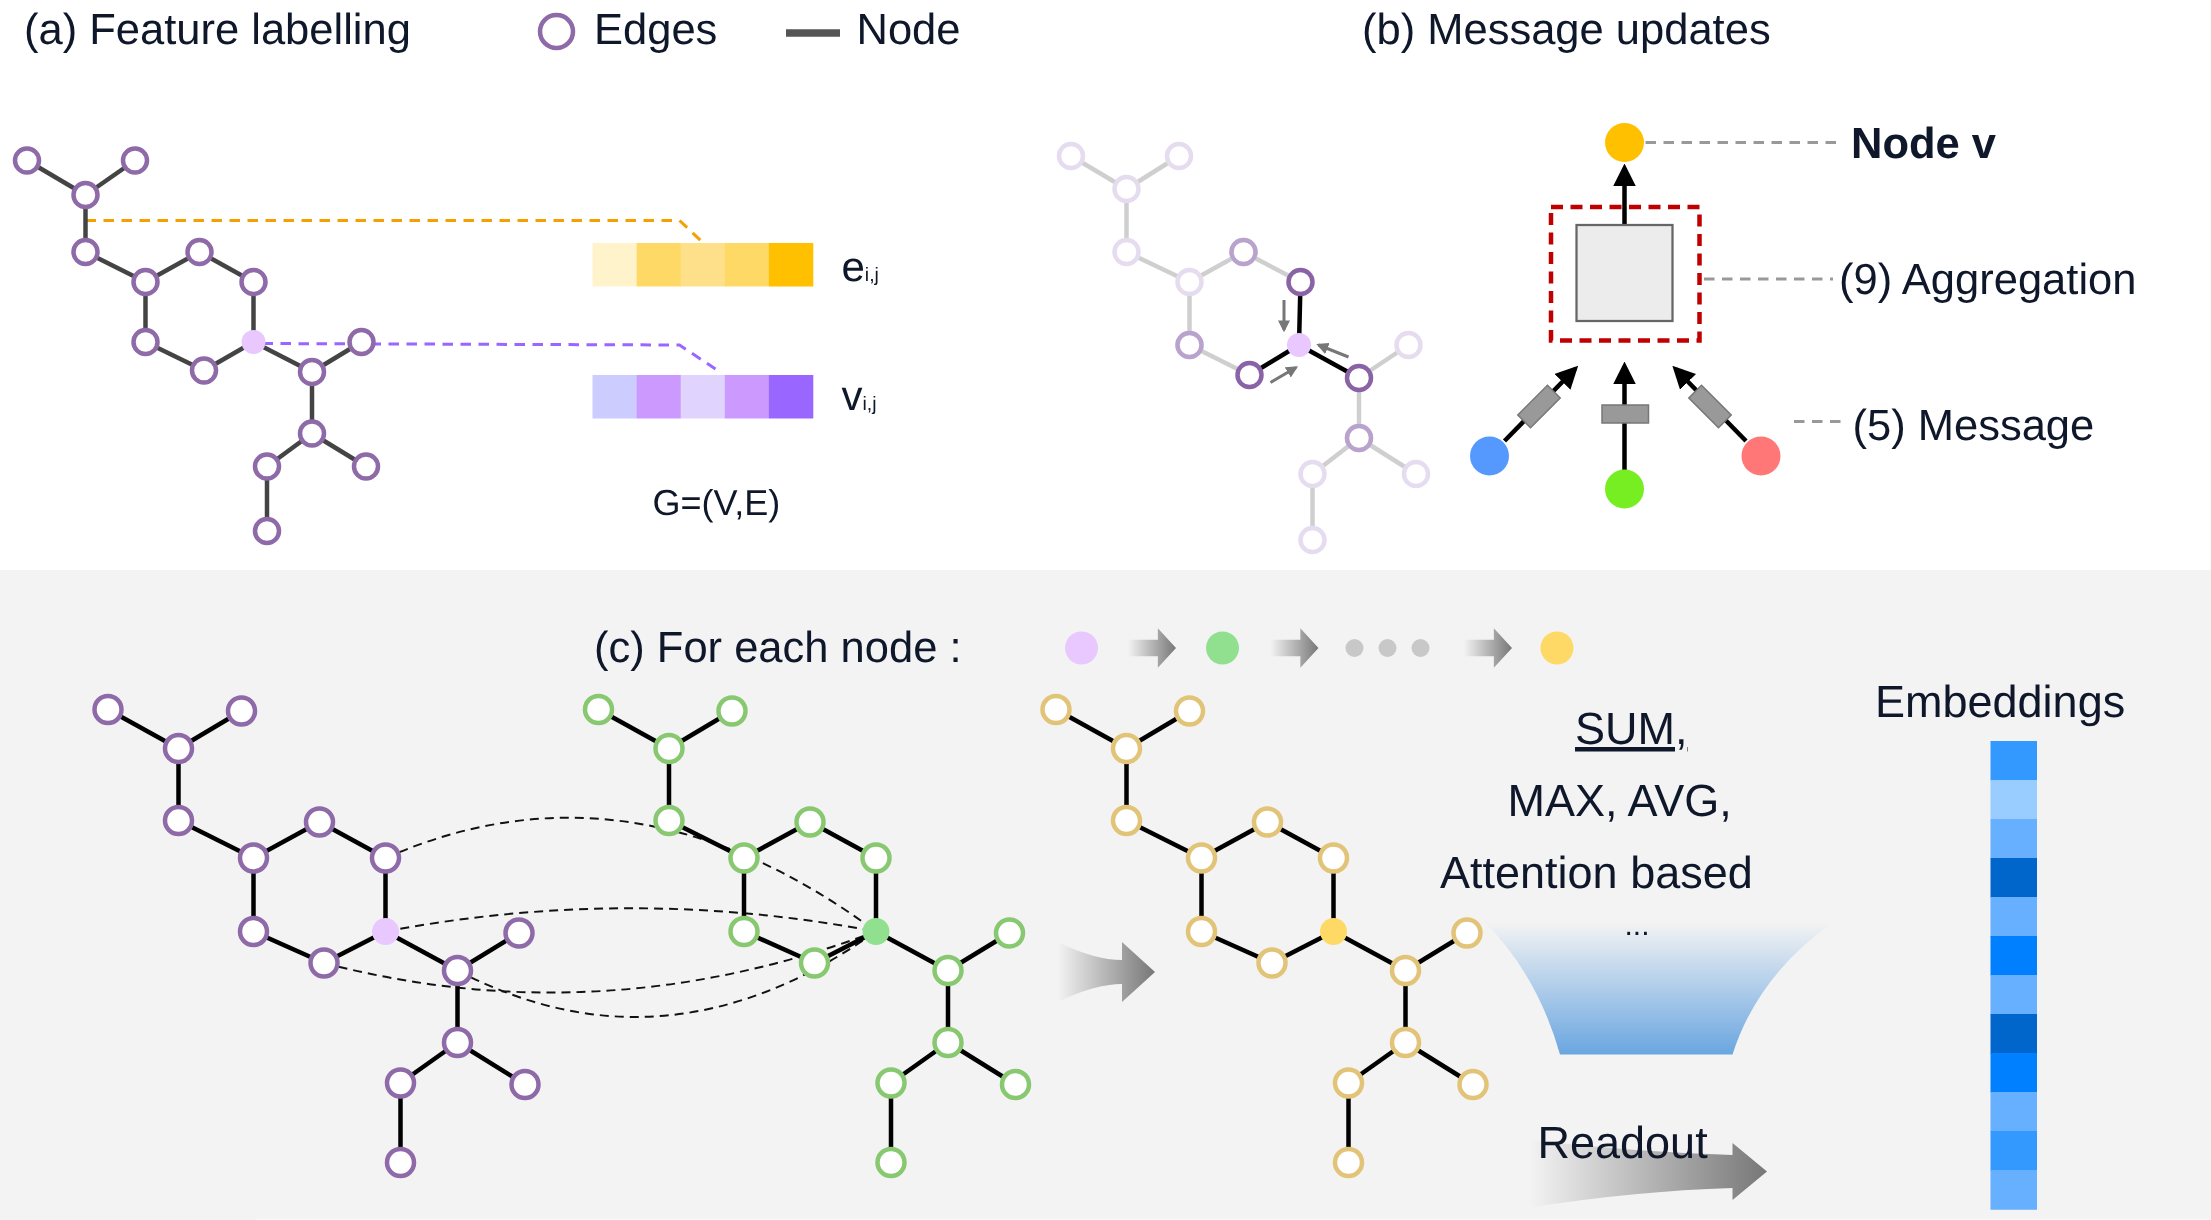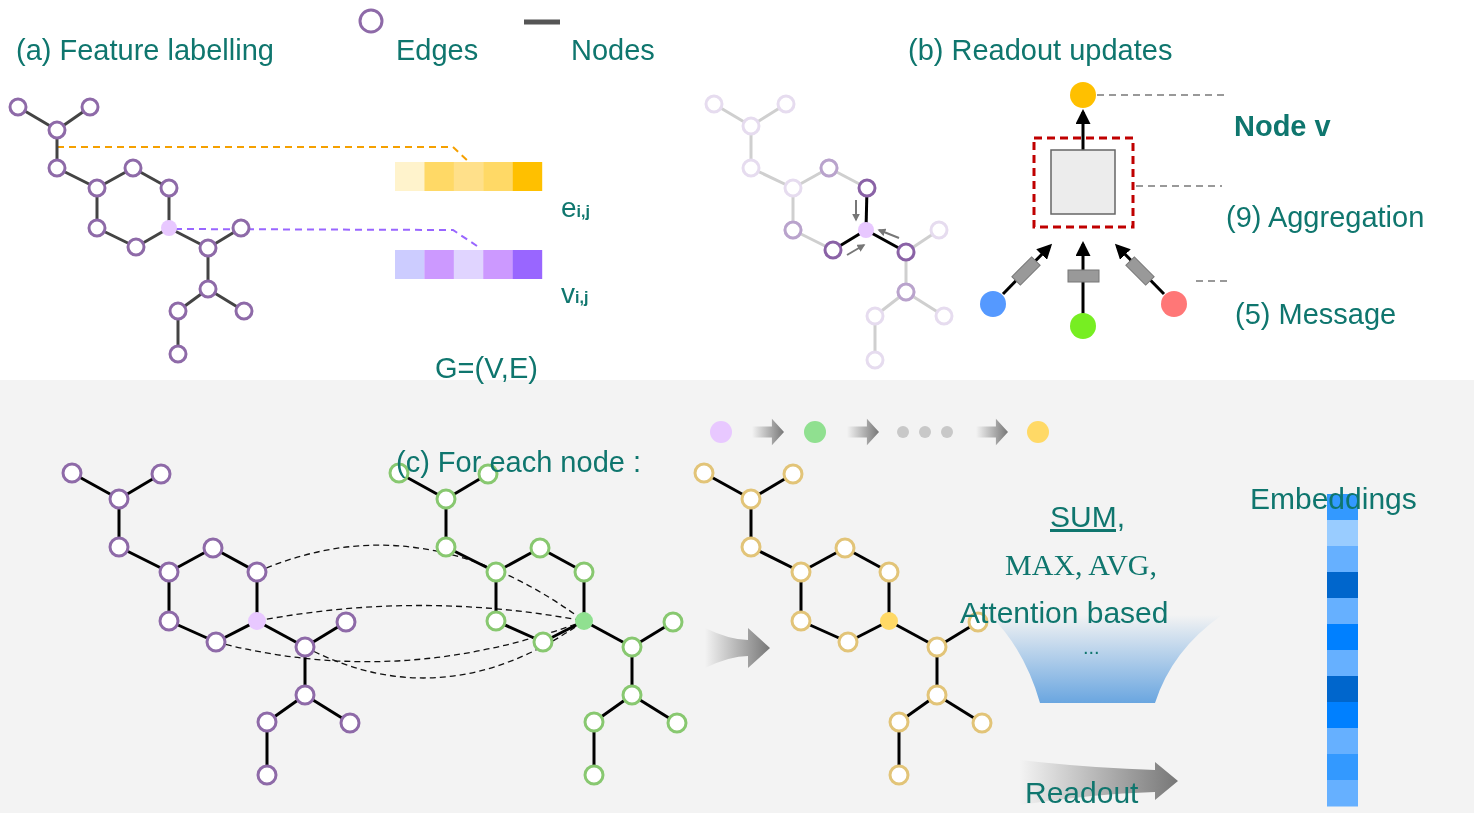--- a/index.html
+++ b/index.html
@@ -1,22 +1,22 @@
 <!DOCTYPE html>
 <html><head>
 <meta charset="utf-8">
 <style>
   html, body { margin: 0; padding: 0; background: #ffffff; }
   body { width: 1474px; height: 813px; position: relative; overflow: hidden;
          font-family: "Liberation Sans", "DejaVu Sans", sans-serif; color: #222; }
   #canvas { position: absolute; left: 0; top: 0; }
-  .lbl { position: absolute; white-space: nowrap; color: #0f766e; margin-top: 30px; }
+  .lbl { position: absolute; white-space: nowrap; color: #0f172a; }
   .panel-title { font-size: 29px; }
   .mid { font-size: 30px; }
-  .sub { font-size: 16px; font-weight: bold; }
+  .sub { font-size: 13px; }
   .graybg { position: absolute; left: 0; top: 380px; width: 1474px; height: 433px; background: #f3f3f3; }
 </style>
 </head>
 <body>
 
 <div class="graybg"></div>
 
 <svg id="canvas" width="1474" height="813">
   <defs>
     <linearGradient id="arrowGrad" x1="0" y1="0" x2="1" y2="0">
@@ -261,29 +261,29 @@
       <rect x="1327" y="676" width="31" height="26.5" fill="#0066cc"></rect>
       <rect x="1327" y="702" width="31" height="26.5" fill="#0080ff"></rect>
       <rect x="1327" y="728" width="31" height="26.5" fill="#66b0ff"></rect>
       <rect x="1327" y="754" width="31" height="26.5" fill="#3399ff"></rect>
       <rect x="1327" y="780" width="31" height="26.5" fill="#66b0ff"></rect>
     </g>
 </svg>
 
 <div class="lbl panel-title" style="left:16px;top:4px;">(a) Feature labelling</div>
 <div class="lbl panel-title" style="left:396px;top:4px;">Edges</div>
-<div class="lbl panel-title" style="left:571px;top:4px;">Nodes</div>
+<div class="lbl panel-title" style="left:571px;top:4px;">Node</div>
 <div class="lbl" style="left:561px;top:162px;font-size:28px;"><span>e</span><span class="sub">i,j</span></div>
 <div class="lbl" style="left:561px;top:248px;font-size:28px;"><span>v</span><span class="sub">i,j</span></div>
-<div class="lbl" style="left:435px;top:322px;font-size:29px;">G=(V,E)</div>
-
-<div class="lbl panel-title" style="left:908px;top:4px;">(b) Readout updates</div>
+<div class="lbl" style="left:435px;top:322px;font-size:24px;">G=(V,E)</div>
+
+<div class="lbl panel-title" style="left:908px;top:4px;">(b) Message updates</div>
 <div class="lbl panel-title" style="left:1234px;top:80px;font-weight:bold;">Node v</div>
 <div class="lbl panel-title" style="left:1226px;top:171px;">(9) Aggregation</div>
 <div class="lbl panel-title" style="left:1235px;top:268px;">(5) Message</div>
 
 <div class="lbl panel-title" style="left:396px;top:416px;">(c) For each node :</div>
 <div class="lbl mid" style="left:1250px;top:452px;">Embeddings</div>
 <div class="lbl mid" style="left:1050px;top:470px;text-decoration:underline;">SUM,</div>
-<div class="lbl mid" style="left:1005px;top:518px;font-family:Liberation Serif, serif;">MAX, AVG,</div>
+<div class="lbl mid" style="left:1005px;top:518px;">MAX, AVG,</div>
 <div class="lbl mid" style="left:960px;top:566px;">Attention based</div>
 <div class="lbl" style="left:1083px;top:606px;font-size:20px;">...</div>
 <div class="lbl mid" style="left:1025px;top:746px;">Readout</div>
 
 </body></html>

